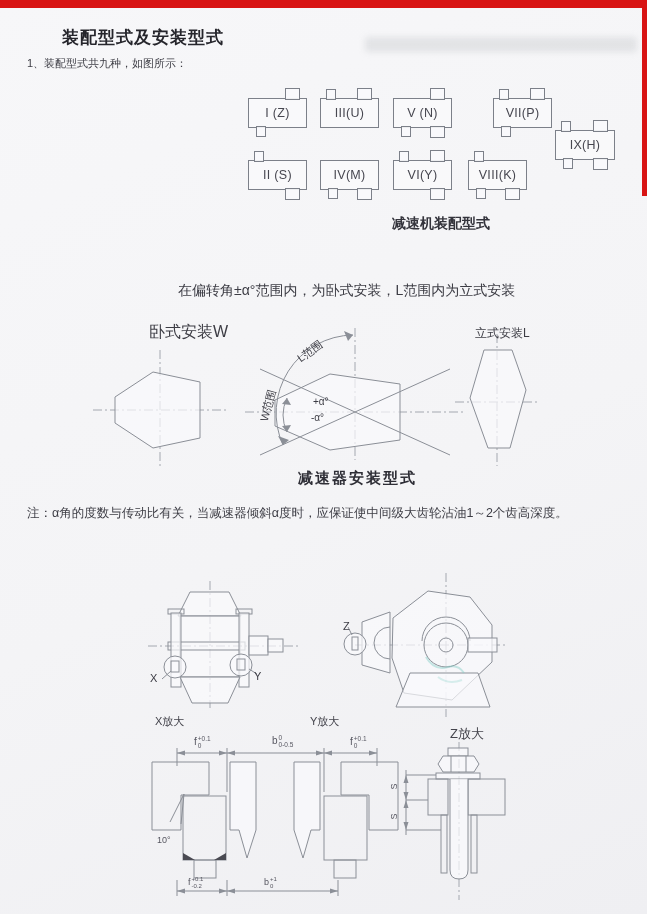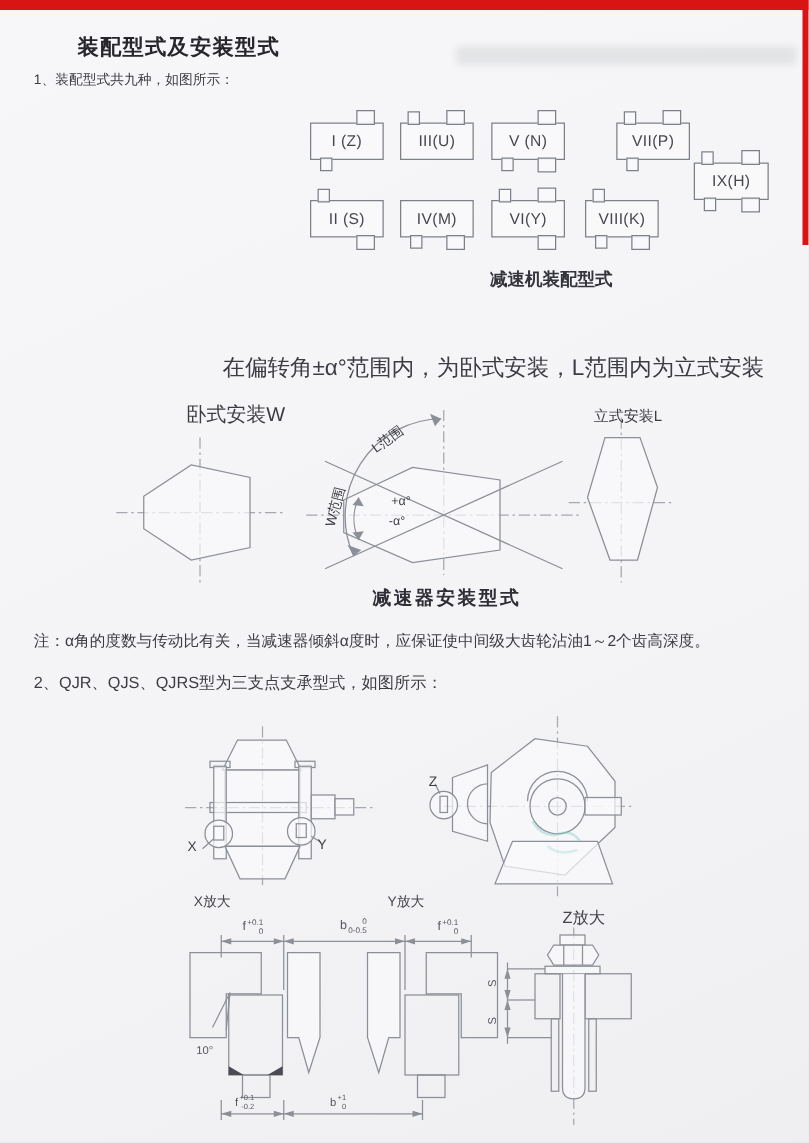--- a/index.html
+++ b/index.html
@@ -1,18 +1,18 @@
 <!DOCTYPE html>
 <html><head>
 <meta charset="utf-8">
 <style>
   html,body{margin:0;padding:0;background:#e8e8ea;}
   #page{position:relative;width:647px;height:914px;overflow:hidden;
         background:linear-gradient(155deg,#f7f7f9 0%,#f4f4f6 55%,#efeff2 100%);
-        font-family:"Liberation Sans","DejaVu Sans",sans-serif;text-align:right;}
+        font-family:"Liberation Sans","DejaVu Sans",sans-serif;}
   .t{position:absolute;white-space:nowrap;color:#3c3c44;}
   .bold{font-weight:700;}
   .bar-top{position:absolute;left:0;top:0;width:647px;height:8px;background:#d81414;}
   .bar-right{position:absolute;left:642px;top:0;width:5px;height:196px;background:#d81414;}
   .ghost{position:absolute;left:365px;top:37px;width:272px;height:15px;background:rgba(160,162,170,.22);filter:blur(3px);border-radius:3px;}
   
   .abox{position:absolute;width:57px;height:28px;border:1px solid #7c8089;background:rgba(250,250,252,.65);
         display:flex;align-items:center;justify-content:center;font-size:12.5px;color:#474750;letter-spacing:.3px;}
   .tab{position:absolute;border:1px solid #7c8089;background:rgba(250,250,252,.9);}
   .tab.big{width:13px;height:10px;}
@@ -90,21 +90,21 @@
   <div class="abox" style="left:555px;top:130px;width:58px">
     <i class="tab small tt tl"></i>
     <i class="tab big tt tr"></i>
     <i class="tab small bb bl"></i>
     <i class="tab big bb br"></i>
     <span>IX(H)</span>
   </div>
 
   <div class="t bold" style="left:392px;top:215px;font-size:14px;color:#34343c">减速机装配型式</div>
 
-  <div class="t" style="left:178px;top:282px;font-size:18px">在偏转角±α°范围内，为卧式安装，L范围内为立式安装</div>
+  <div class="t" style="left:178px;top:282px;font-size:14px">在偏转角±α°范围内，为卧式安装，L范围内为立式安装</div>
 
   <svg style="left:85px;top:320px" width="470" height="152" viewBox="0 0 470 152">
 
     <line class="cl" x1="8" y1="90" x2="142" y2="90"></line>
     <line class="cl" x1="75" y1="30" x2="75" y2="148"></line>
     <polygon class="ln fillp" points="30,77 68,52 115,62 115,118 68,128 30,103"></polygon>
 
     <line class="cl" x1="270" y1="8" x2="270" y2="140"></line>
     <line class="cl" x1="160" y1="92" x2="380" y2="92"></line>
     <polygon class="ln fillp" points="190,80 245,54 315,64 315,120 245,130 190,106"></polygon>
@@ -124,21 +124,20 @@
 
   <div class="t" style="left:149px;top:322px;font-size:16px">卧式安装W</div>
   <div class="t" style="left:475px;top:325px;font-size:12px">立式安装L</div>
   <div class="t" style="left:296px;top:344px;font-size:11px;transform:rotate(-36deg)">L范围</div>
   <div class="t" style="left:252px;top:398px;font-size:11px;transform:rotate(-75deg)">W范围</div>
   <div class="t" style="left:313px;top:396px;font-size:10px">+α°</div>
   <div class="t" style="left:311px;top:412px;font-size:10px">-α°</div>
   <div class="t bold" style="left:298px;top:469px;font-size:15px;color:#2e2e36;letter-spacing:2px">减速器安装型式</div>
 
   <div class="t" style="left:27px;top:505px;font-size:12.5px">注：α角的度数与传动比有关，当减速器倾斜α度时，应保证使中间级大齿轮沾油1～2个齿高深度。</div>
-  <div class="t" style="left:27px;top:537px;font-size:13px">2、QJR、QJS、QJRS型为三支点支承型式，如图所示：</div>
 
   <svg style="left:140px;top:565px" width="370" height="160" viewBox="0 0 370 160">
 
     <line class="cl" x1="70" y1="16" x2="70" y2="143"></line>
     <line class="cl" x1="8" y1="81" x2="160" y2="81"></line>
     <polygon class="ln fillp" points="50,27 89,27 101,51 38,51"></polygon>
     <rect class="ln fillp" x="40" y="51" width="60" height="61"></rect>
     <rect class="ln" x="28" y="77" width="77" height="8"></rect>
     <rect class="ln" x="28" y="44" width="16" height="5"></rect>
     <rect class="ln" x="96" y="44" width="16" height="5"></rect>

